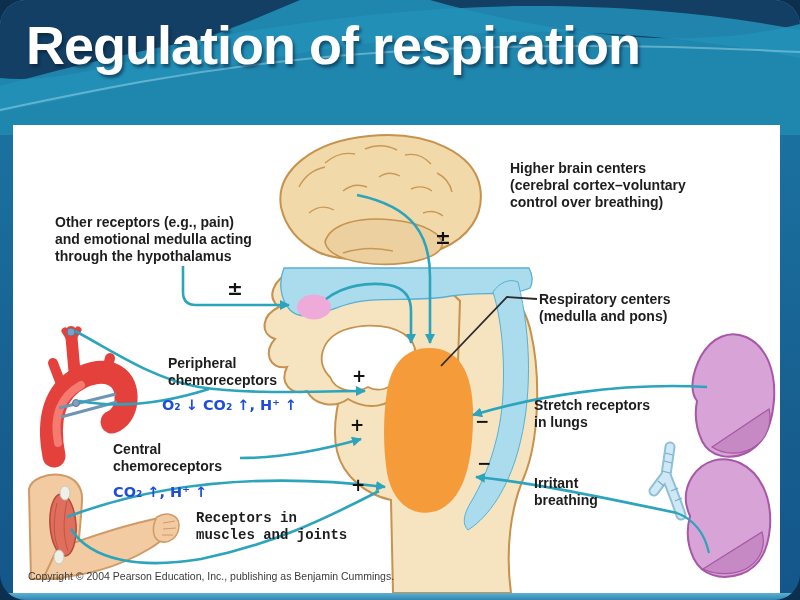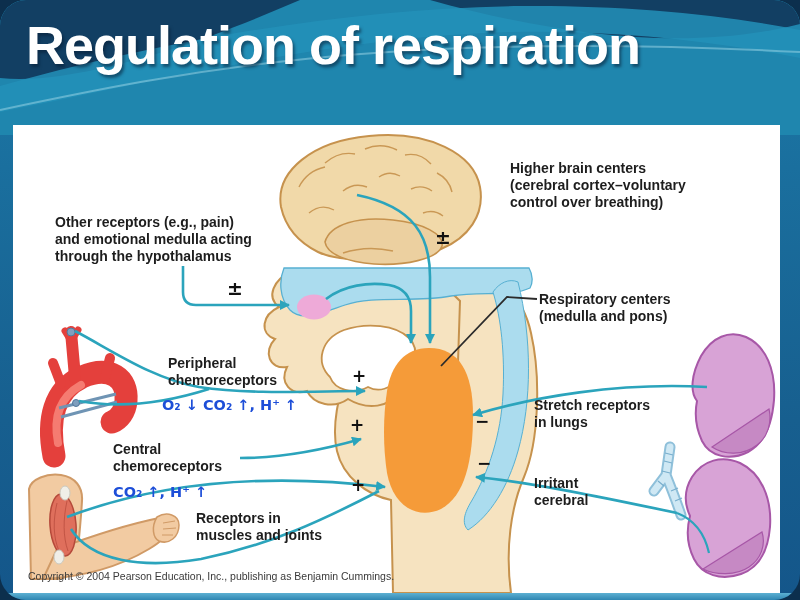--- a/index.html
+++ b/index.html
@@ -161,24 +161,24 @@
     </div>
     <div class="chem" style="left:100px;top:359px;text-align:right;">CO₂ ↑, H⁺ ↑</div>
 
     <div class="lbl" style="left:521px;top:272px;">
       <div>Stretch receptors</div>
       <div>in lungs</div>
     </div>
 
     <div class="lbl" style="left:521px;top:350px;">
       <div>Irritant</div>
-      <div>cerebral</div>
+      <div>breathing</div>
     </div>
 
-    <div class="lbl" style="left:183px;top:385px;">
+    <div class="lbl" style="left:183px;top:385px;font-family:Liberation Mono, monospace;">
       <div>Receptors in</div>
       <div>muscles and joints</div>
     </div>
 
     <div class="sign pm" style="left:422px;top:104px;">±</div>
     <div class="sign pm" style="left:214px;top:155px;">±</div>
     <div class="sign" style="left:339px;top:243px;">+</div>
     <div class="sign" style="left:337px;top:292px;">+</div>
     <div class="sign" style="left:338px;top:352px;">+</div>
     <div class="sign" style="left:462px;top:288px;">−</div>

